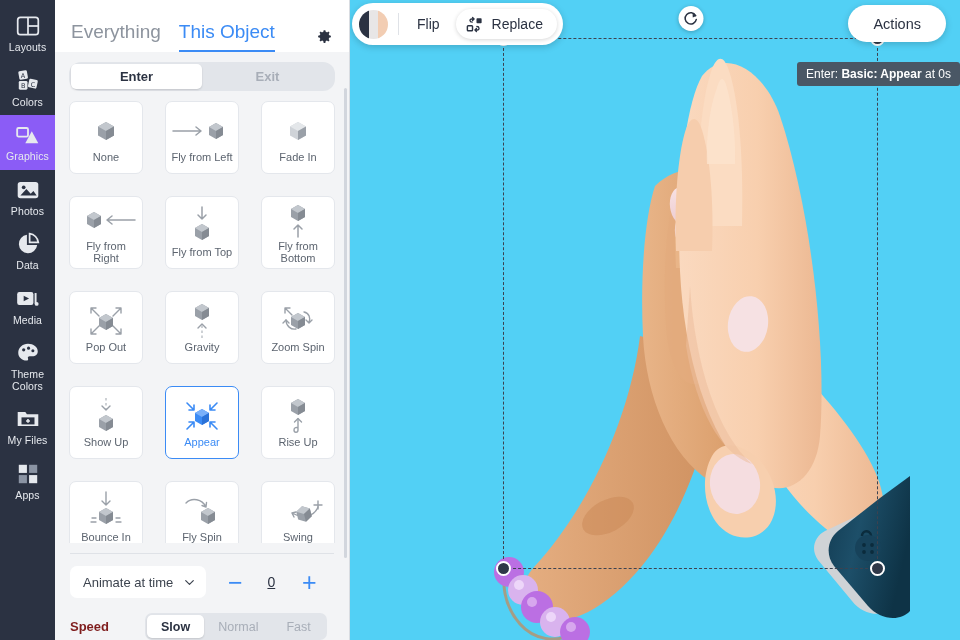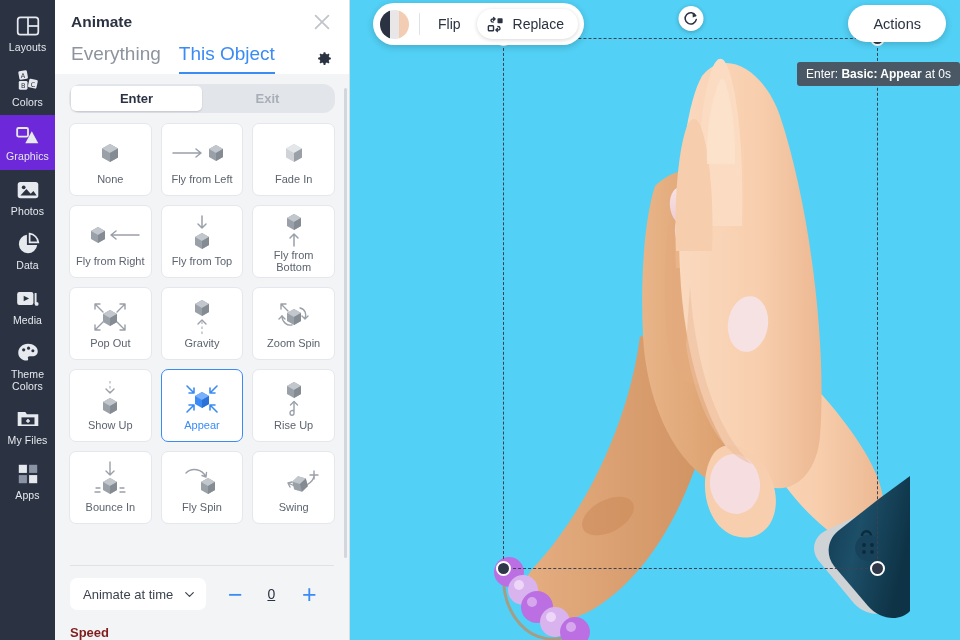--- a/index.html
+++ b/index.html
@@ -23,21 +23,21 @@
     z-index: 5;
   }
   .rail-item {
     width: 55px;
     padding: 7px 2px 7px;
     display: flex; flex-direction: column; align-items: center;
     gap: 3px;
     cursor: pointer;
     color: #e8eaee;
   }
-  .rail-item.active { background: #6d28d9; }
+  .rail-item.active { background: #8b5cf6; }
   .rail-ico { width: 26px; height: 26px; display: block; }
   .rail-label {
     font-size: 10.5px; line-height: 11.5px;
     text-align: center; color: #e6e9ee;
     letter-spacing: .1px;
   }
 
   
   .panel {
     width: 295px; flex: 0 0 295px;
@@ -79,21 +79,21 @@
     border-radius: 5px; cursor: pointer;
   }
   .seg-btn.active { background: #fff; color: #2b3242; box-shadow: 0 1px 2px rgba(0,0,0,.14); }
 
   .scroll-area {
     flex: 1; overflow: hidden;
     padding: 0 14px;
   }
   .grid {
     display: grid; grid-template-columns: repeat(3, 1fr);
-    gap: 9px;
+    gap: 22px;
   }
   .tile {
     background: #fff; border: 1px solid #e4e7ec; border-radius: 7px;
     height: 73px;
     display: flex; flex-direction: column; align-items: center; justify-content: center;
     cursor: pointer; position: relative;
   }
   .tile.selected { border: 1.6px solid #3b8bf5; }
   .tile-ico { height: 38px; width: 72px; display: flex; align-items: center; justify-content: center; }
   .tile-label {
@@ -140,21 +140,21 @@
     position: absolute; right: 2px; top: 88px; width: 3px; height: 470px;
     background: #d2d6dd; border-radius: 2px;
   }
 
   
   .canvas {
     flex: 1; position: relative; background: #52d0f5; overflow: hidden;
   }
 
   .float-toolbar {
-    position: absolute; left: 23px; top: 3px;
+    position: absolute; left: 2px; top: 3px;
     height: 42px; background: #fff; border-radius: 21px;
     display: flex; align-items: center; padding: 0 6px 0 7px;
     box-shadow: 0 2px 7px rgba(0,0,0,.18);
     z-index: 20;
   }
   .swatch {
     width: 29px; height: 29px; border-radius: 50%;
     overflow: hidden; display: flex; cursor: pointer;
   }
   .swatch i { flex: 1; height: 100%; display: block; }
@@ -303,26 +303,20 @@
         <rect x="3.5" y="13" width="7.5" height="7.5" fill="#8a93a3"></rect>
         <rect x="13" y="13" width="7.5" height="7.5" fill="#e6e9ee"></rect>
       </svg>
       <span class="rail-label">Apps</span>
     </div>
   </div>
 
   <div class="panel">
 
     <div class="panel-head">
-      <div class="panel-title-row">
-        <div class="panel-title">Animate</div>
-        <svg class="close-x" viewBox="0 0 24 24">
-          <path d="M5 5 L19 19 M19 5 L5 19" stroke="#8d949e" stroke-width="1.9" fill="none" stroke-linecap="round"></path>
-        </svg>
-      </div>
       <div class="tabs-row">
         <div class="tab">Everything</div>
         <div class="tab active">This Object</div>
         <svg class="gear" viewBox="0 0 24 24">
           <path fill="#2b3242" d="M12 8.2a3.8 3.8 0 1 0 0 7.6 3.8 3.8 0 0 0 0-7.6zm0 5.6a1.8 1.8 0 1 1 0-3.6 1.8 1.8 0 0 1 0 3.6z"></path>
           <path fill="#2b3242" d="M21 13.2v-2.4l-2.3-.4a6.9 6.9 0 0 0-.8-1.9l1.3-1.9-1.7-1.7-1.9 1.3a6.9 6.9 0 0 0-1.9-.8L13.2 3h-2.4l-.4 2.4a6.9 6.9 0 0 0-1.9.8L6.6 4.9 4.9 6.6l1.3 1.9a6.9 6.9 0 0 0-.8 1.9L3 10.8v2.4l2.4.4c.2.7.4 1.3.8 1.9l-1.3 1.9 1.7 1.7 1.9-1.3c.6.4 1.2.6 1.9.8l.4 2.4h2.4l.4-2.4c.7-.2 1.3-.4 1.9-.8l1.9 1.3 1.7-1.7-1.3-1.9c.4-.6.6-1.2.8-1.9L21 13.2z"></path>
         </svg>
       </div>
     </div>
 
@@ -578,20 +572,25 @@
             <path d="M5 8.5 L12 15.5 L19 8.5" stroke="#3c434e" stroke-width="2.2" fill="none" stroke-linecap="round" stroke-linejoin="round"></path>
           </svg>
         </div>
         <div class="minus">−</div>
         <div class="time-val">0</div>
         <div class="plus">+</div>
       </div>
 
       <div class="speed-row">
         <div class="speed-label">Speed</div>
+        <div class="speed-seg">
+          <div class="speed-btn active">Slow</div>
+          <div class="speed-btn">Normal</div>
+          <div class="speed-btn">Fast</div>
+        </div>
       </div>
     </div>
 
     <div class="panel-scrollbar"></div>
   </div>
 
   <div class="canvas">
 
     <svg class="hands" viewBox="0 0 430 604">
       <defs>

